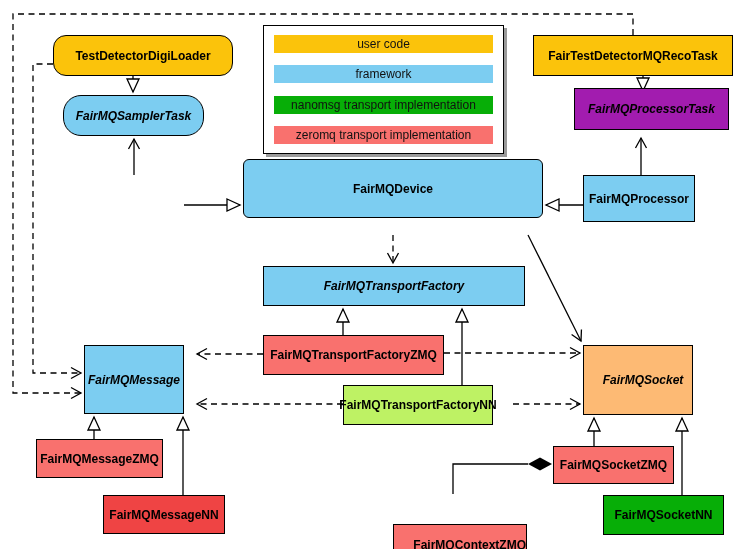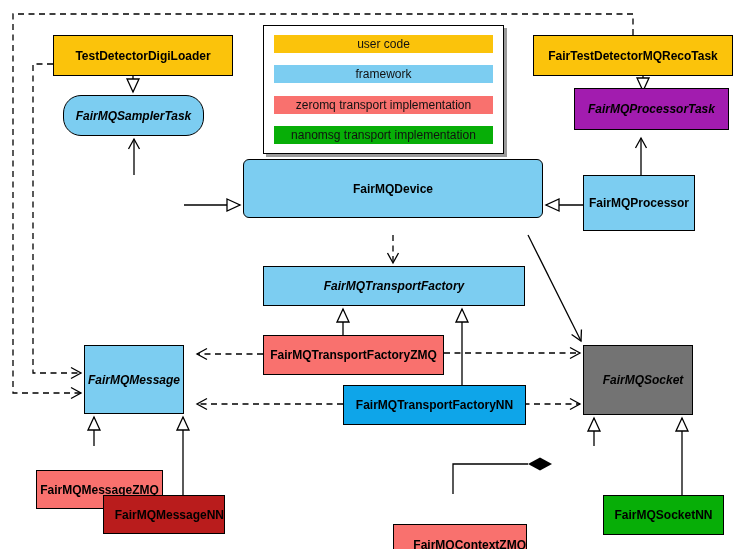--- a/index.html
+++ b/index.html
@@ -71,90 +71,93 @@
         <path d="M343,404 L197,404" marker-end="url(#vee)"></path>
         <path d="M513,404 L580,404" marker-end="url(#vee)"></path>
         <path d="M53,64 L33,64 L33,373 L81,373" marker-end="url(#vee)"></path>
         <path d="M633,35 L633,14 L13,14 L13,393 L81,393" marker-end="url(#vee)"></path>
       </g>
 
       <path d="M453,494 L453,464 L528,464" marker-end="url(#dia)"></path>
     </g>
   </svg>
 
-  <div class="node" style="left: 53px; top: 35px; width: 180px; height: 41px; background-color: rgb(251, 195, 11);">
+  <div class="node" style="left: 53px; top: 35px; width: 180px; height: 41px; background-color: rgb(251, 195, 11); border-radius: 13px;">
     <span>TestDetectorDigiLoader</span>
   </div>
 
   <div class="node" style="left: 533px; top: 35px; width: 200px; height: 41px; background-color: rgb(251, 195, 11);">
     <span>FairTestDetectorMQRecoTask</span>
   </div>
 
   <div class="node abstract" style="left: 63px; top: 95px; width: 141px; height: 41px; background-color: rgb(124, 205, 241); border-radius: 18px;">
     <span>FairMQSamplerTask</span>
   </div>
 
   <div class="node abstract" style="left: 574px; top: 88px; width: 155px; height: 42px; background-color: #a21caf;">
     <span>FairMQProcessorTask</span>
   </div>
 
 
   <div class="node" style="left: 243px; top: 159px; width: 300px; height: 59px; background-color: rgb(124, 205, 241); border-radius: 6px;">
     <span>FairMQDevice</span>
   </div>
 
-  <div class="node" style="left: 583px; top: 175px; width: 112px; height: 56px; background-color: rgb(124, 205, 241);">
+  <div class="node" style="left: 583px; top: 175px; width: 112px; height: 47px; background-color: rgb(124, 205, 241);">
     <span>FairMQProcessor</span>
   </div>
 
   <div class="node abstract" style="left: 263px; top: 266px; width: 262px; height: 40px; background-color: rgb(124, 205, 241);">
     <span>FairMQTransportFactory</span>
   </div>
 
   <div class="node" style="left: 263px; top: 335px; width: 181px; height: 40px; background-color: rgb(249, 113, 110);">
     <span>FairMQTransportFactoryZMQ</span>
   </div>
 
-  <div class="node" style="left: 343px; top: 385px; width: 183px; height: 40px; background-color: #0ea5e9;">
+  <div class="node" style="left: 343px; top: 385px; width: 150px; height: 40px; background-color: #bef264;">
     <span>FairMQTransportFactoryNN</span>
   </div>
 
   <div class="node abstract" style="left: 84px; top: 345px; width: 100px; height: 69px; background-color: rgb(124, 205, 241);">
     <span>FairMQMessage</span>
   </div>
 
-  <div class="node abstract" style="left: 583px; top: 345px; width: 110px; height: 70px; background-color: #737373; padding-left: 10px;">
+  <div class="node abstract" style="left: 583px; top: 345px; width: 110px; height: 70px; background-color: #fdba74; padding-left: 10px;">
     <span>FairMQSocket</span>
   </div>
 
-  <div class="node" style="left: 36px; top: 470px; width: 127px; height: 39px; background-color: rgb(249, 113, 110);">
+  <div class="node" style="left: 36px; top: 439px; width: 127px; height: 39px; background-color: rgb(249, 113, 110);">
     <span>FairMQMessageZMQ</span>
   </div>
 
-  <div class="node" style="left: 103px; top: 495px; width: 122px; height: 39px; background-color: #b91c1c; justify-content: flex-end;">
+  <div class="node" style="left: 103px; top: 495px; width: 122px; height: 39px; background-color: #ef4444;">
     <span>FairMQMessageNN</span>
   </div>
 
+  <div class="node" style="left: 553px; top: 446px; width: 121px; height: 38px; background-color: rgb(249, 113, 110);">
+    <span>FairMQSocketZMQ</span>
+  </div>
 
   <div class="node" style="left: 603px; top: 495px; width: 121px; height: 40px; background-color: rgb(7, 174, 7);">
     <span>FairMQSocketNN</span>
   </div>
 
   <div class="node" style="left: 393px; top: 524px; width: 134px; height: 41px; background-color: rgb(249, 113, 110); justify-content: flex-end;">
     <span>FairMQContextZMQ</span>
   </div>
 
   <div class="legend">
     <div class="legend-bar" style="background-color: rgb(251, 195, 11);">
       <span>user code</span>
     </div>
     <div class="legend-bar" style="background-color: rgb(124, 205, 241);">
       <span>framework</span>
     </div>
+    <div class="legend-bar" style="background-color: rgb(7, 174, 7);">
+      <span>nanomsg transport implementation</span>
+    </div>
     <div class="legend-bar" style="background-color: rgb(249, 113, 110);">
       <span>zeromq transport implementation</span>
-    </div>
-    <div class="legend-bar" style="background-color: rgb(7, 174, 7);">
-      <span>nanomsg transport implementation</span>
     </div>
   </div>
 
 </div>
 
 </body></html>

